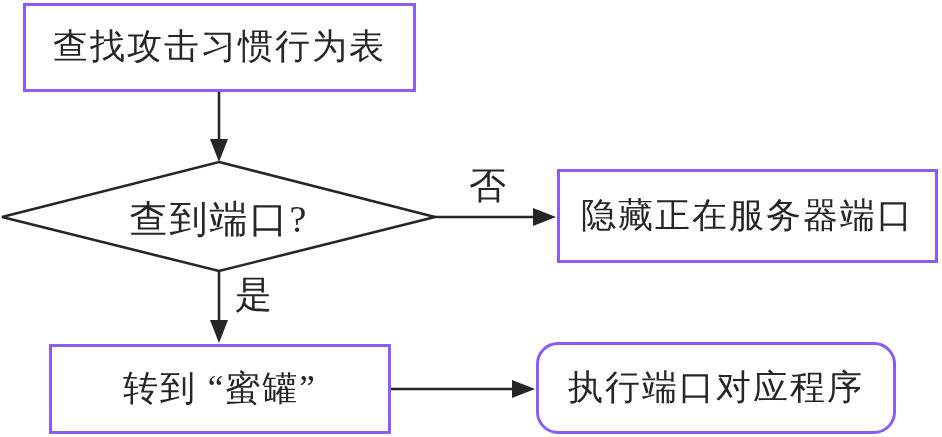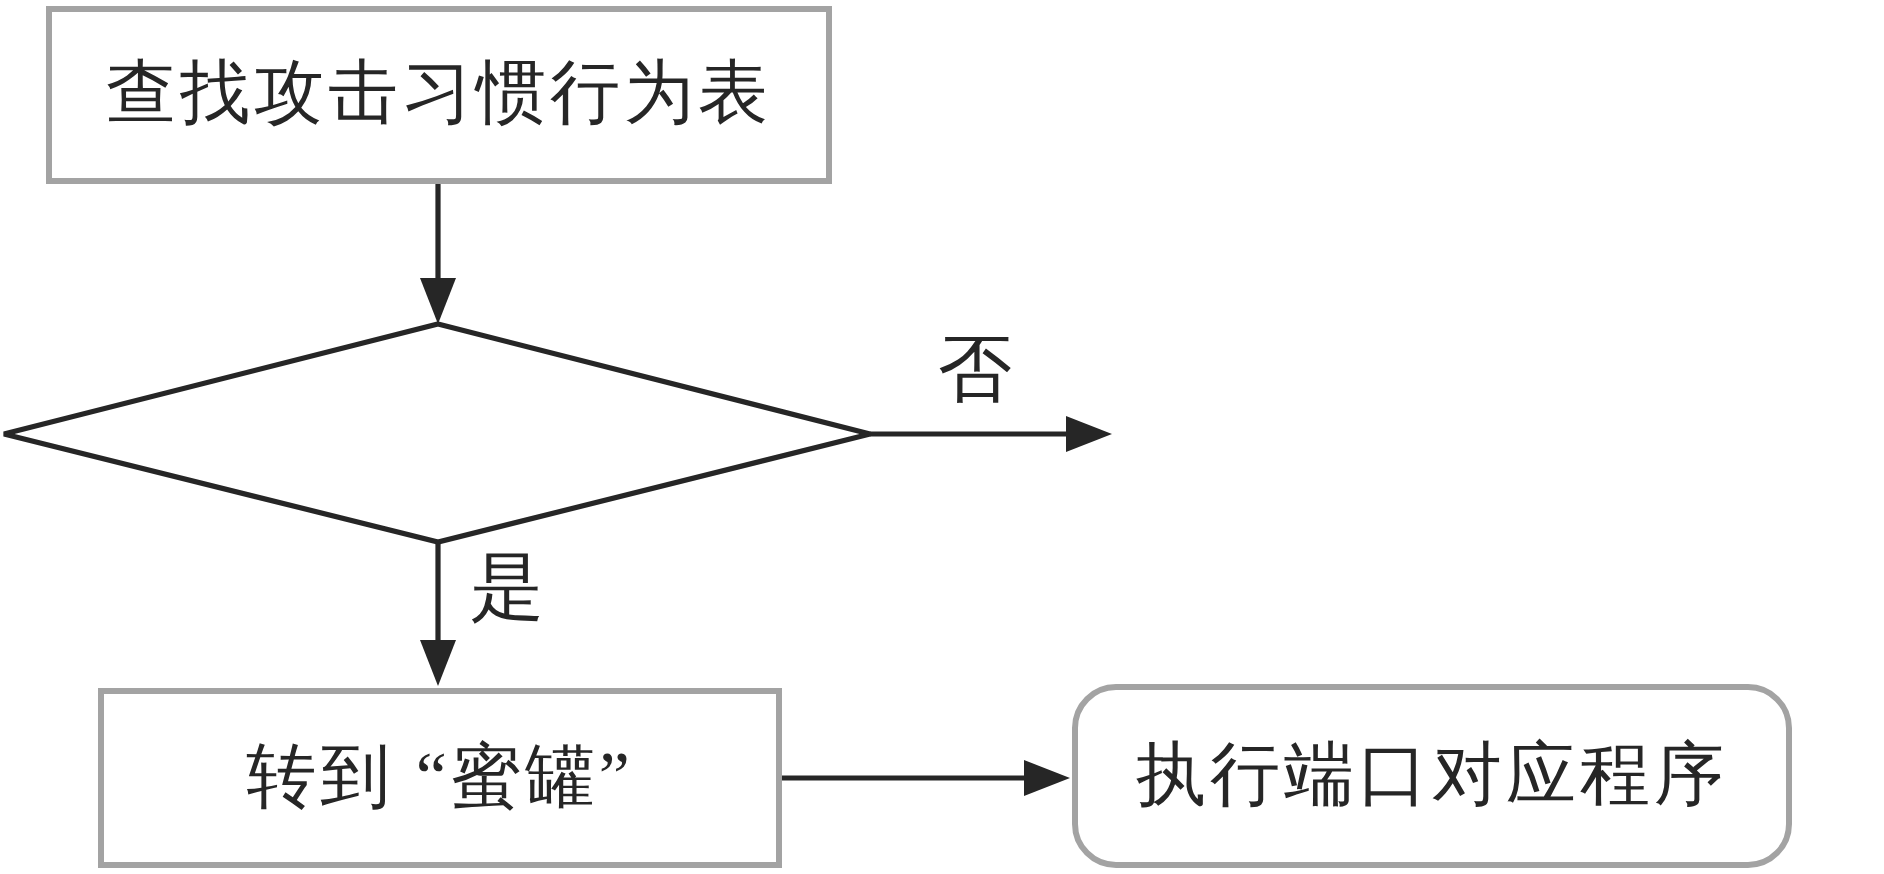--- a/index.html
+++ b/index.html
@@ -33,21 +33,21 @@
   }
   .diamond-shape {
     fill: #ffffff;
     stroke: #262626;
     stroke-width: 2.6;
   }
   .node {
     position: absolute;
     box-sizing: border-box;
     background: #ffffff;
-    border: 3px solid #a3a3a3;
+    border: 3px solid #8b5cf6;
     display: flex;
     align-items: center;
     justify-content: center;
     text-align: left;
     font-size: 35px;
     letter-spacing: 2px;
     line-height: 1.1;
     white-space: nowrap;
   }
   .node-lookup   { left: 23px;  top: 3px;   width: 393px; height: 89px; }
@@ -92,21 +92,25 @@
     <polygon class="arrow-head" points="219,343 210,320 228,320"></polygon>
 
     <line x1="390" y1="389" x2="516" y2="389"></line>
     <polygon class="arrow-head" points="535,389 512,380 512,398"></polygon>
   </svg>
 
   <div class="node node-lookup">
     <span>查找攻击习惯行为表</span>
   </div>
 
+  <div class="decision-label">查到端口?</div>
 
+  <div class="node node-hide">
+    <span>隐藏正在服务器端口</span>
+  </div>
 
   <div class="node node-honeypot">
     <span>转到 “蜜罐”</span>
   </div>
 
   <div class="node node-execute">
     <span>执行端口对应程序</span>
   </div>
 
   <div class="edge-label edge-label-no">否</div>

